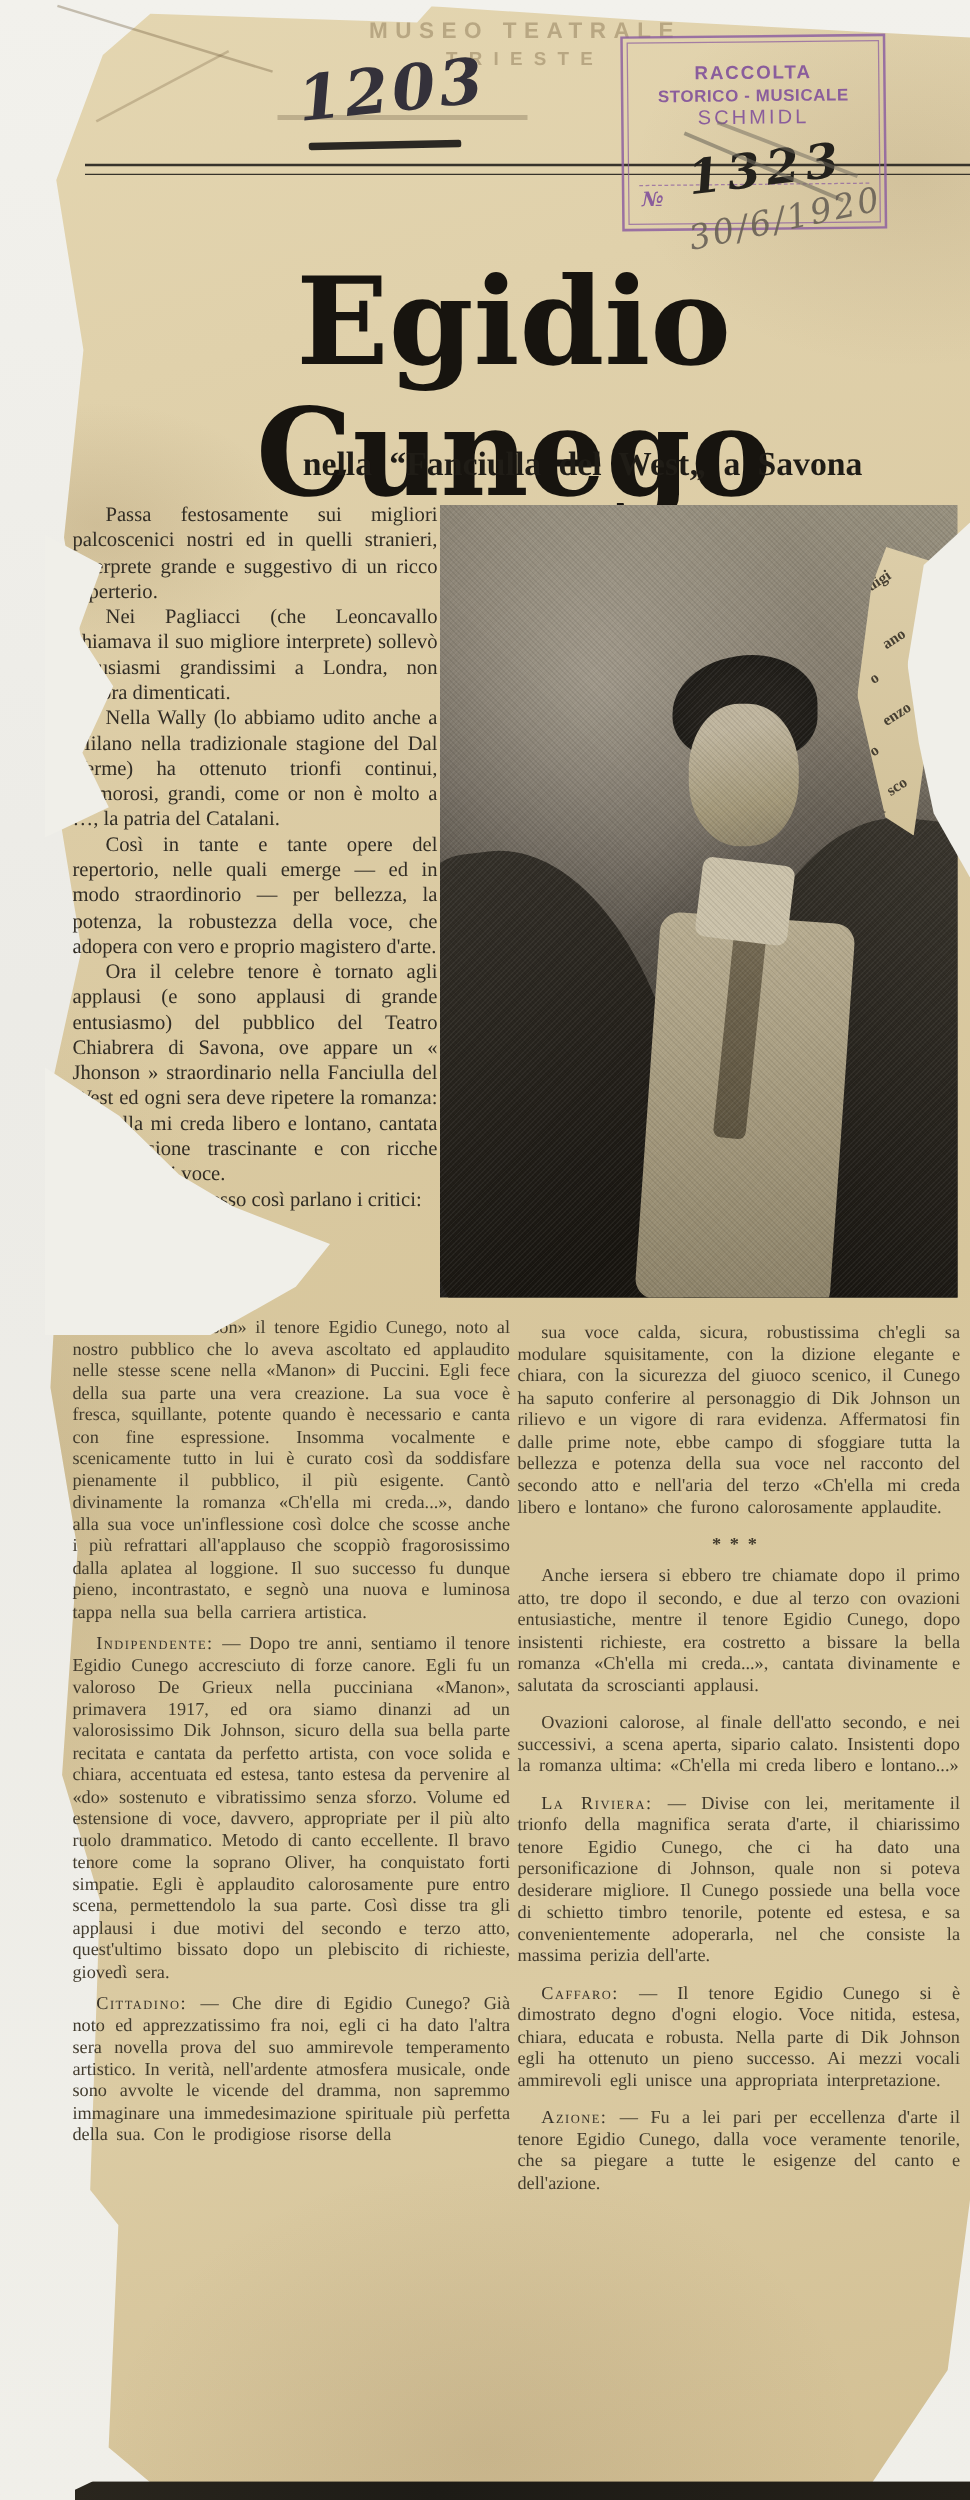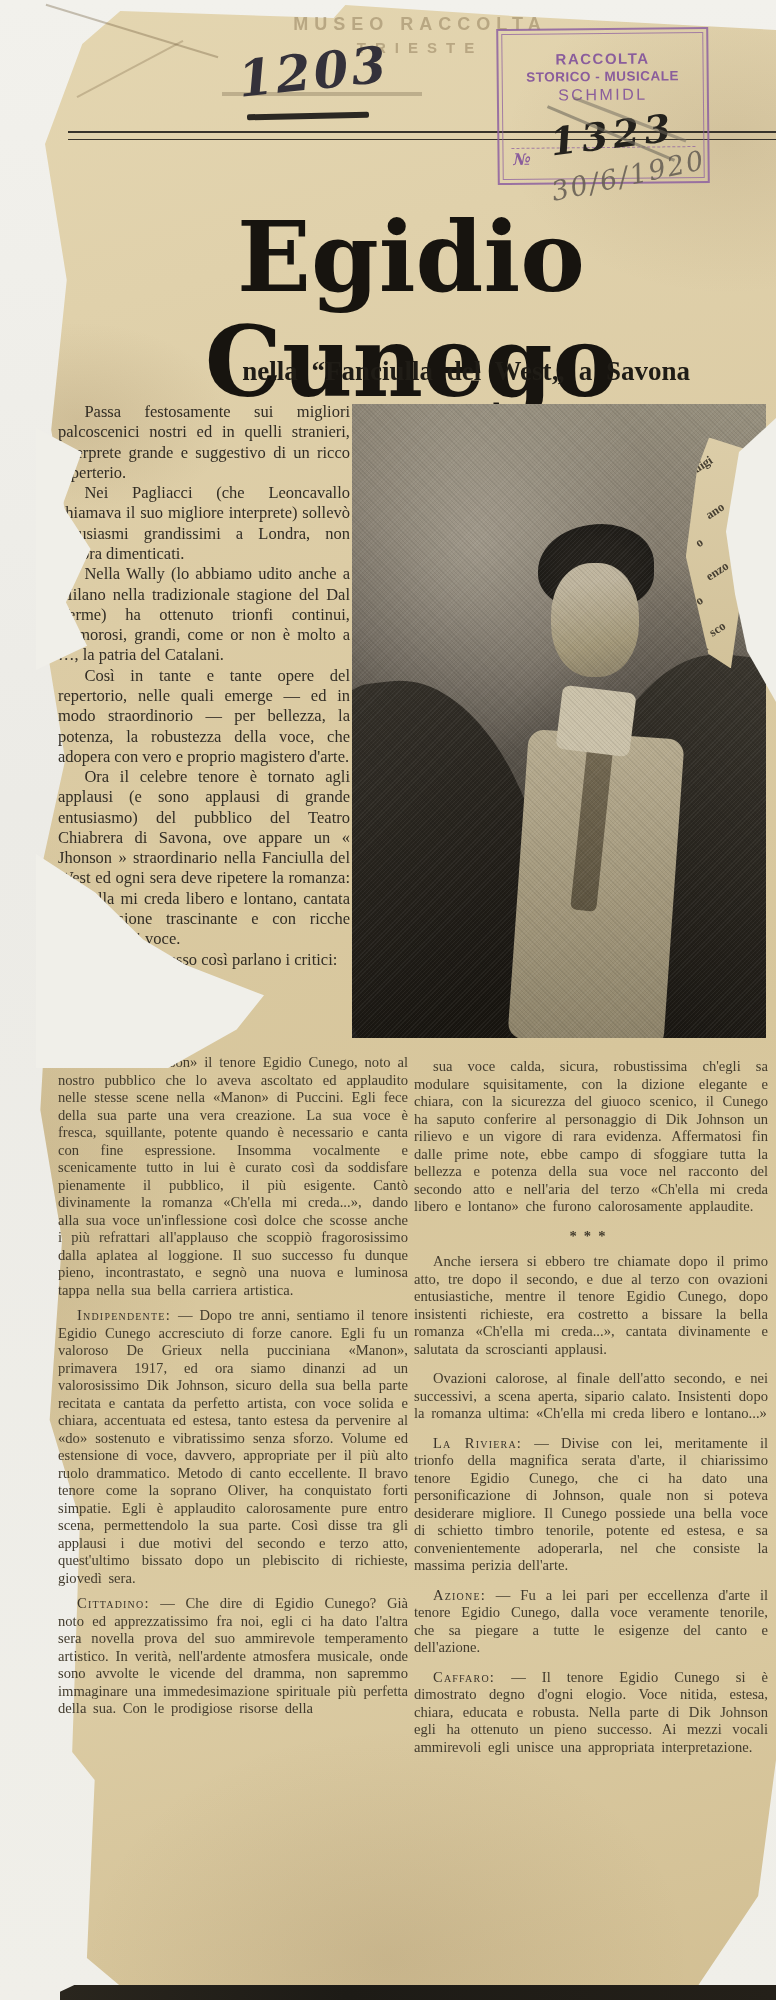--- a/index.html
+++ b/index.html
@@ -110,21 +110,21 @@
 </style>
 </head>
 <body>
 
 <div class="scan">
   <div class="paper"></div>
   <div class="crease1"></div>
   <div class="crease2"></div>
 
   <div class="ghost-stamp">
-    <div class="g1">MUSEO RACCOLTA</div>
+    <div class="g1">MUSEO TEATRALE</div>
     <div class="g2">TRIESTE</div>
   </div>
   <div class="catalog-faint-line"></div>
   <div class="catalog-number">1203</div>
   <div class="catalog-underline"></div>
   <div class="double-rule"></div>
 
   <div class="stamp">
     <div class="stamp-inner">
       <div class="stamp-l1">RACCOLTA</div>
@@ -176,22 +176,22 @@
     <p><span class="src">Indipendente:</span> <span>— Dopo tre anni, sentiamo il tenore Egidio Cunego accresciuto di forze canore. Egli fu un valoroso De Grieux nella pucciniana «Manon», primavera 1917, ed ora siamo dinanzi ad un valorosissimo Dik Johnson, sicuro della sua bella parte recitata e cantata da perfetto artista, con voce solida e chiara, accentuata ed estesa, tanto estesa da pervenire al «do» sostenuto e vibratissimo senza sforzo. Volume ed estensione di voce, davvero, appropriate per il più alto ruolo drammatico. Metodo di canto eccellente. Il bravo tenore come la soprano Oliver, ha conquistato forti simpatie. Egli è applaudito calorosamente pure entro scena, permettendolo la sua parte. Così disse tra gli applausi i due motivi del secondo e terzo atto, quest'ultimo bissato dopo un plebiscito di richieste, giovedì sera.</span></p>
     <p><span class="src">Cittadino:</span> <span>— Che dire di Egidio Cunego? Già noto ed apprezzatissimo fra noi, egli ci ha dato l'altra sera novella prova del suo ammirevole temperamento artistico. In verità, nell'ardente atmosfera musicale, onde sono avvolte le vicende del dramma, non sapremmo immaginare una immedesimazione spirituale più perfetta della sua. Con le prodigiose risorse della</span></p>
   </div>
 
   <div class="col col-right">
     <p><span>sua voce calda, sicura, robustissima ch'egli sa modulare squisitamente, con la dizione elegante e chiara, con la sicurezza del giuoco scenico, il Cunego ha saputo conferire al personaggio di Dik Johnson un rilievo e un vigore di rara evidenza. Affermatosi fin dalle prime note, ebbe campo di sfoggiare tutta la bellezza e potenza della sua voce nel racconto del secondo atto e nell'aria del terzo «Ch'ella mi creda libero e lontano» che furono calorosamente applaudite.</span></p>
     <p class="sep">***</p>
     <p><span>Anche iersera si ebbero tre chiamate dopo il primo atto, tre dopo il secondo, e due al terzo con ovazioni entusiastiche, mentre il tenore Egidio Cunego, dopo insistenti richieste, era costretto a bissare la bella romanza «Ch'ella mi creda...», cantata divinamente e salutata da scroscianti applausi.</span></p>
     <p><span>Ovazioni calorose, al finale dell'atto secondo, e nei successivi, a scena aperta, sipario calato. Insistenti dopo la romanza ultima: «Ch'ella mi creda libero e lontano...»</span></p>
     <p><span class="src">La Riviera:</span> <span>— Divise con lei, meritamente il trionfo della magnifica serata d'arte, il chiarissimo tenore Egidio Cunego, che ci ha dato una personificazione di Johnson, quale non si poteva desiderare migliore. Il Cunego possiede una bella voce di schietto timbro tenorile, potente ed estesa, e sa convenientemente adoperarla, nel che consiste la massima perizia dell'arte.</span></p>
+    <p><span class="src">Caffaro:</span> <span>— Il tenore Egidio Cunego si è dimostrato degno d'ogni elogio. Voce nitida, estesa, chiara, educata e robusta. Nella parte di Dik Johnson egli ha ottenuto un pieno successo. Ai mezzi vocali ammirevoli egli unisce una appropriata interpretazione.</span></p>
     <p><span class="src">Azione:</span> <span>— Fu a lei pari per eccellenza d'arte il tenore Egidio Cunego, dalla voce veramente tenorile, che sa piegare a tutte le esigenze del canto e dell'azione.</span></p>
-    <p><span class="src">Caffaro:</span> <span>— Il tenore Egidio Cunego si è dimostrato degno d'ogni elogio. Voce nitida, estesa, chiara, educata e robusta. Nella parte di Dik Johnson egli ha ottenuto un pieno successo. Ai mezzi vocali ammirevoli egli unisce una appropriata interpretazione.</span></p>
   </div>
 
   <div class="bite bite-left1"></div>
   <div class="bite bite-left2"></div>
   <div class="bite bite-right"></div>
 
   <div class="bottom-bar"></div>
 </div>
 
 </body></html>

